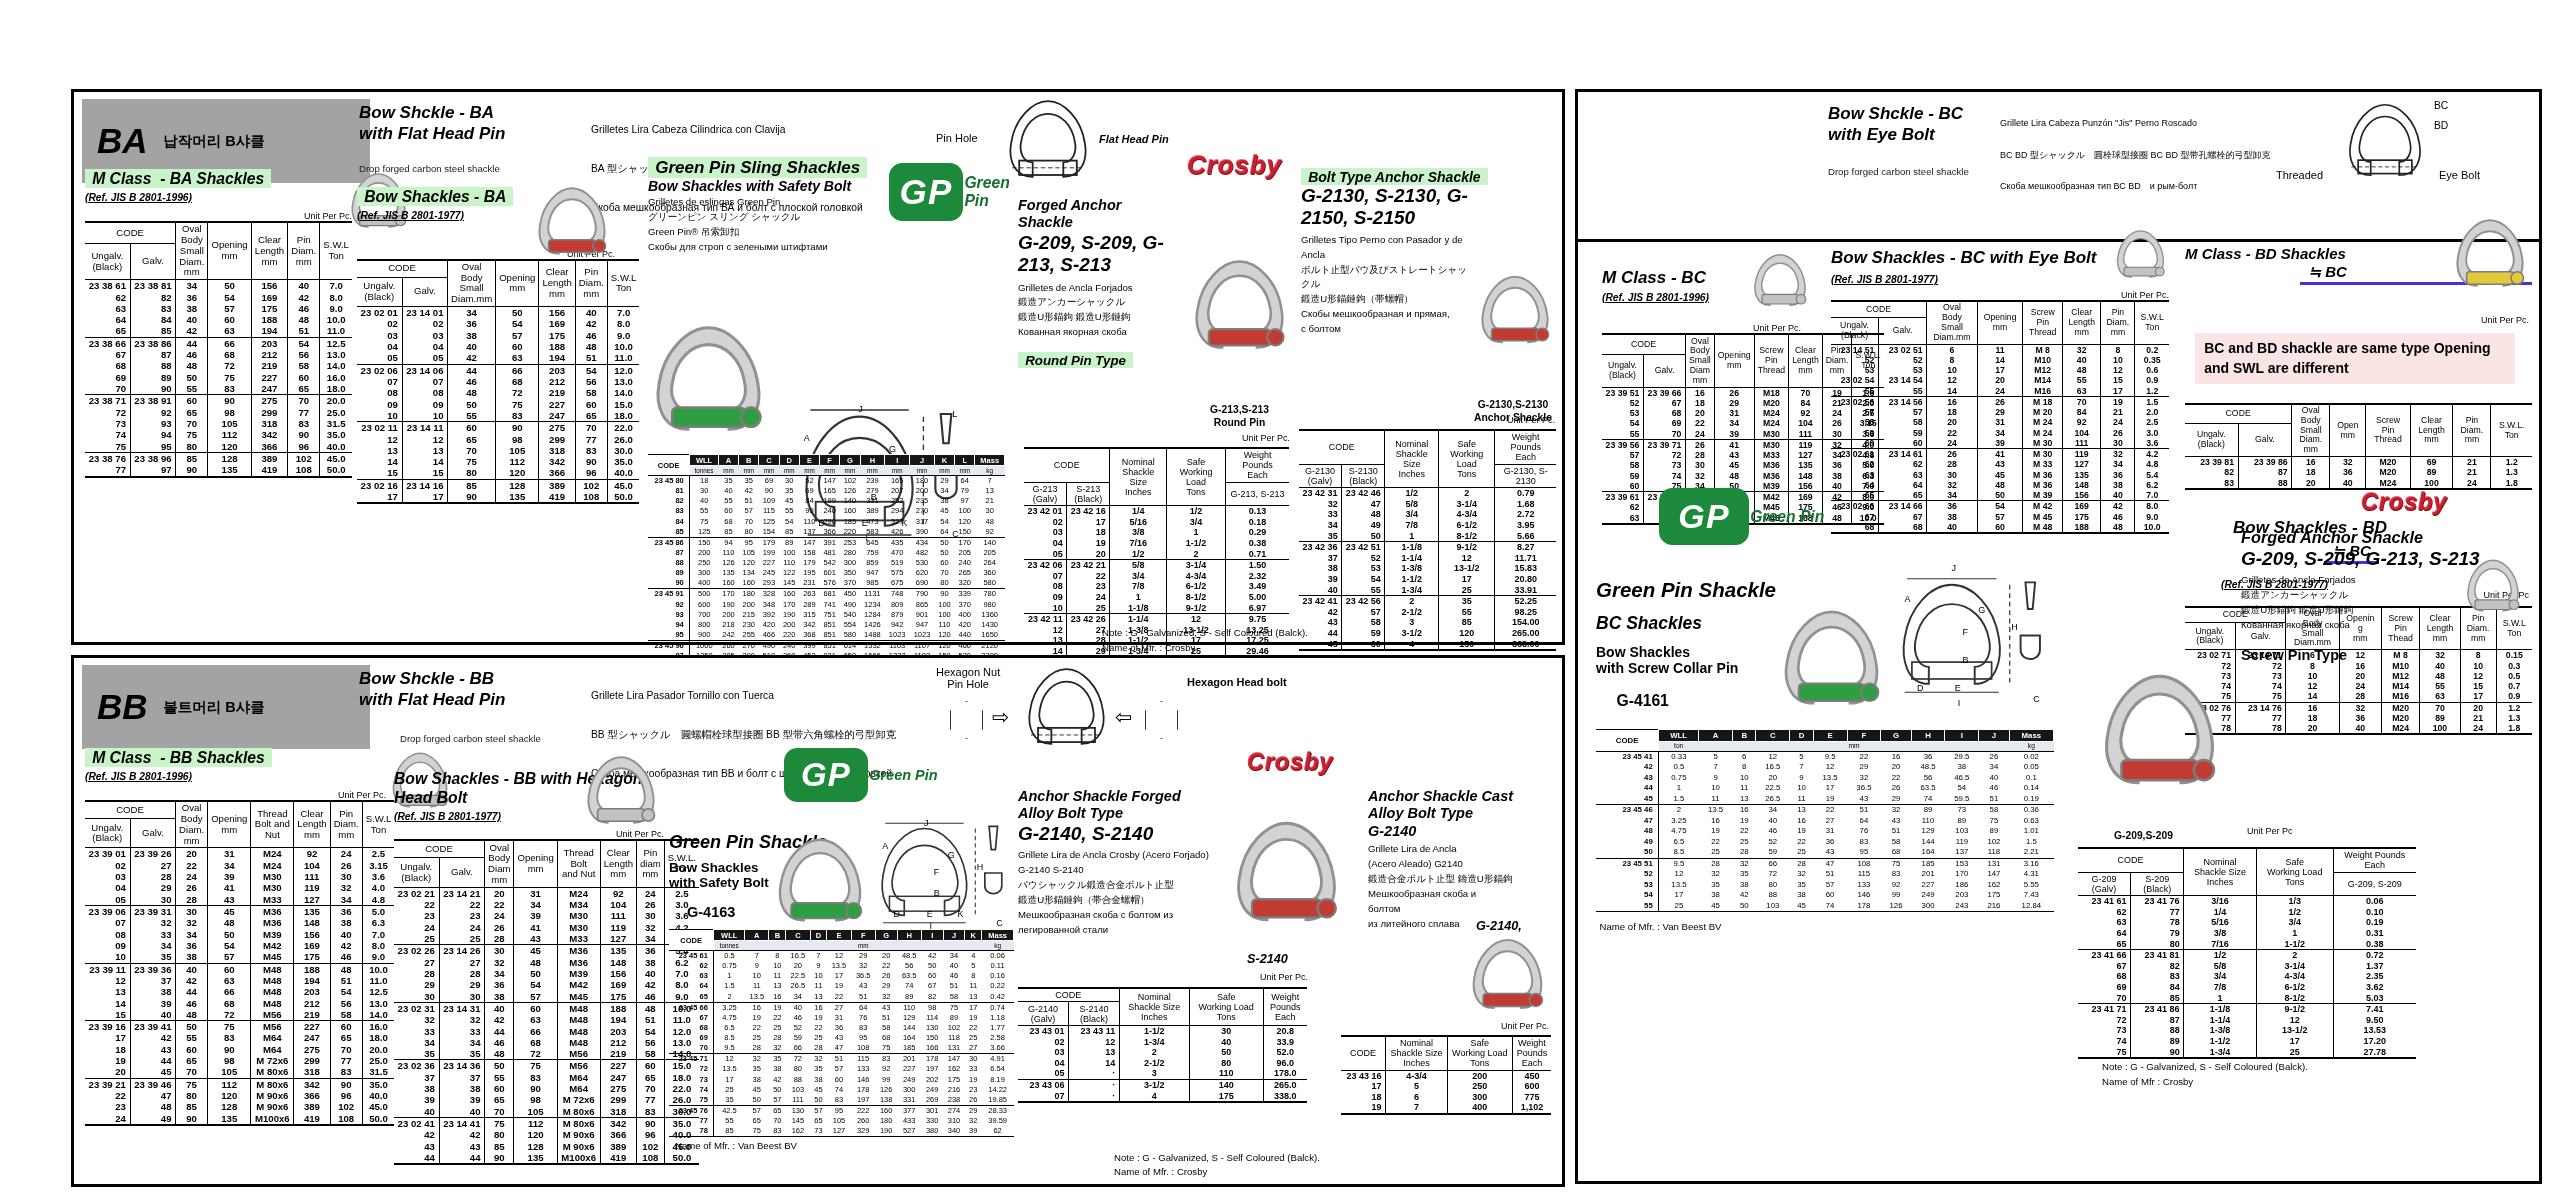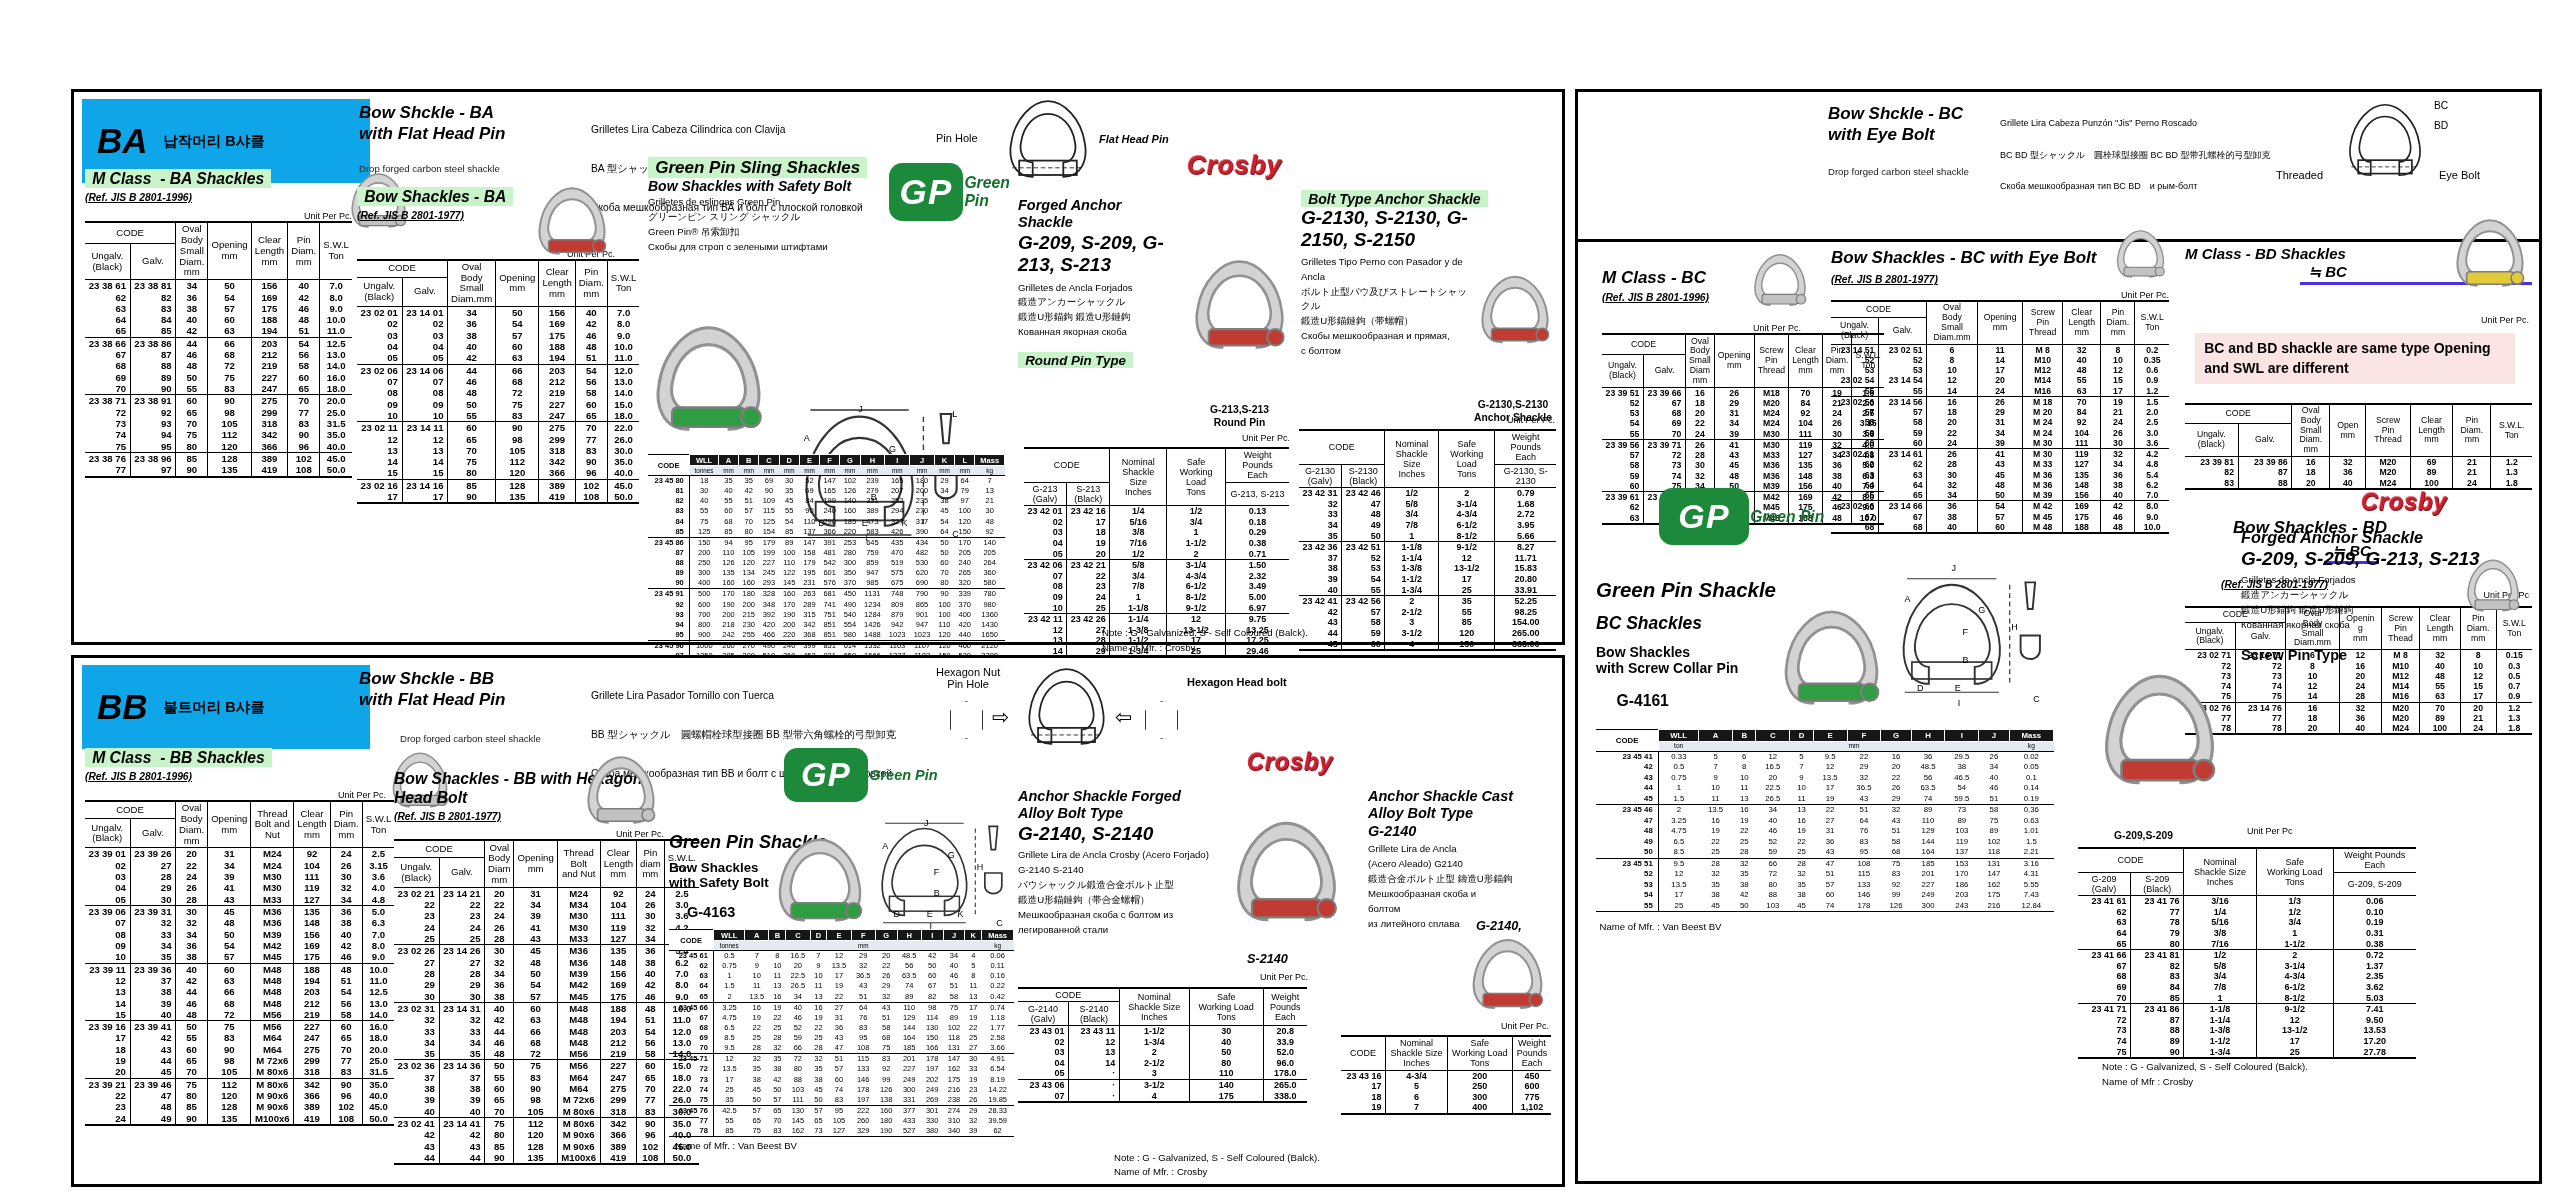--- a/index.html
+++ b/index.html
@@ -4,21 +4,21 @@
 <style>
   html,body{margin:0;padding:0;background:#fff}
   #page{position:relative;width:2576px;height:1204px;background:#fff;font-family:"Liberation Sans",sans-serif;color:#000;overflow:hidden}
   .titlebar{position:absolute;left:68px;top:25px;width:1737px;height:51px;background:#7deef2}
   .titlebar span{position:absolute;left:23px;top:11px;font-size:23px;font-weight:bold;font-style:italic}
   .box{position:absolute;border:3.6px solid #000;background:#fff}
   #box-ba{left:71px;top:89px;width:1488px;height:550px}
   #box-bb{left:71px;top:655px;width:1488px;height:526px}
   #box-bc{left:1575px;top:89px;width:961px;height:1089px}
   .abs{position:absolute}
-  .tag{background:#0ea5e9;display:flex;align-items:center;padding:0 14.5px;gap:15.7px}
+  .tag{background:#a3a3a3;display:flex;align-items:center;padding:0 14.5px;gap:15.7px}
   .tag b{font-size:35px;font-style:italic}
   .tag i{font-size:14.5px;font-weight:bold;font-style:normal}
   .h1{font-size:17px;font-weight:bold;font-style:italic;line-height:1.25;white-space:pre-line}
   .sub{font-size:9.6px;color:#222}
   .lang{font-size:10.3px;line-height:1.9;white-space:pre-line}
   .hl{background:#c9f3c9;display:inline-block;padding:0.6px 7.2px;font-size:15.7px;font-weight:bold;font-style:italic;white-space:pre}
   .ref{font-size:10.3px;font-weight:bold;font-style:italic;text-decoration:underline;margin-top:3.6px}
   .unit{font-size:9px;text-align:right}
   .bt{font-size:15.7px;font-weight:bold;font-style:italic;line-height:1.2}
   .mt{font-size:19px;font-weight:bold;font-style:italic}
@@ -891,21 +891,21 @@
 鍛造アンカーシャックル
 鍛造U形錨鉤  鍛造U形鏈鉤
 Кованная якорная скоба</div>
         <span class="hl" style="font-size:13.3px;margin-top:12px">Round Pin Type</span>
       </div>
       <svg class="abs" style="left:170px;top:55px;--pin:#c23b33" width="103" height="199" viewBox="0 0 170 330">
           <use href="#s-shk"></use>
         </svg>
       <div class="cap abs" style="left:170px;top:253px;width:103px">G-213,S-213
 Round Pin</div>
-      <div class="abs" style="left:283px;top:40px;width:169px">
+      <div class="abs" style="left:283px;top:18px;width:169px">
         <span class="hl" style="font-size:14px">Bolt Type Anchor Shackle</span>
         <div class="mt">G-2130, S-2130, G-2150, S-2150</div>
         <div class="tx" style="margin-top:3.6px">Grilletes Tipo Perno con Pasador y de Ancla
 ボルト止型バウ及びストレートシャックル
 鍛造U形錨鏈鉤（帯螺帽）
 Скобы мешкообразная и прямая,
 с болтом</div>
       </div>
       <svg class="abs" style="left:458px;top:72px;--pin:#c23b33" width="78" height="175" viewBox="0 0 130 290">
           <use href="#s-shk"></use>

